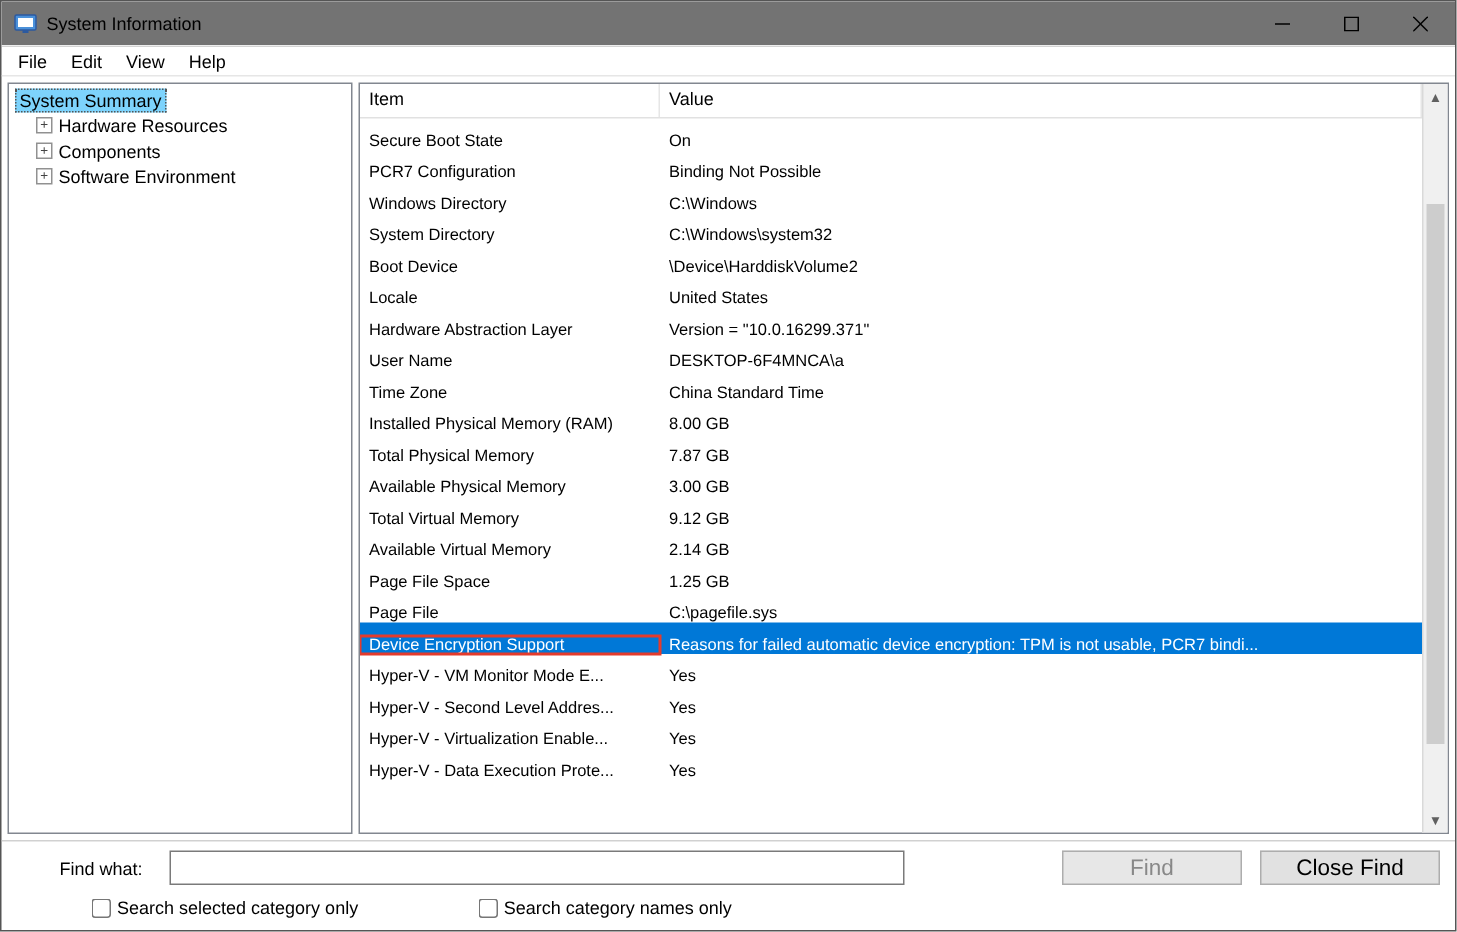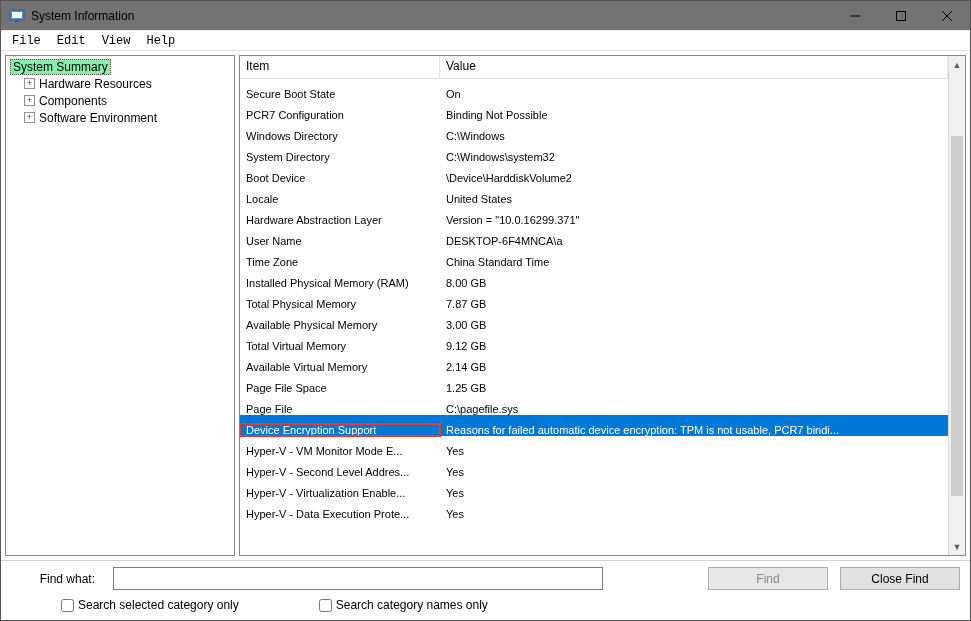--- a/index.html
+++ b/index.html
@@ -35,21 +35,21 @@
 
 .menubar {
   height: 20px;
   display: flex;
   align-items: center;
   padding: 0 4px;
   gap: 2px;
   font-size: 12px;
   border-bottom: 1px solid #e6e6e6;
 }
-.menubar .menu-item { padding: 18px 7px; font-family: Liberation Mono, monospace; }
+.menubar .menu-item { padding: 18px 7px; }
 
 .content {
   display: flex;
   height: calc(100% - 30px - 20px - 60px);
   padding: 4px;
   gap: 4px;
 }
 
 .tree-panel {
   width: 230px;
@@ -59,21 +59,21 @@
   padding: 2px 0;
 }
 .tree-node {
   display: flex; align-items: center;
   height: 17px;
   padding: 0 2px 0 4px;
   white-space: nowrap;
 }
 .tree-node.child { padding-left: 18px; }
 .tree-node.selected span.label-text {
-  background: #86efac;
+  background: #7dd3fc;
   border: 1px dotted #555;
   padding: 0 2px;
 }
 .plusbox {
   width: 11px; height: 11px;
   border: 1px solid #919191;
   display: inline-flex;
   align-items: center; justify-content: center;
   font-size: 9px; line-height: 1;
   margin-right: 4px;
@@ -169,21 +169,21 @@
   border: 1px solid #7a7a7a;
   font-family: inherit; font-size: 12px;
   padding: 0 4px;
 }
 .btn {
   height: 23px;
   width: 120px;
   border: 1px solid #adadad;
   background: #e1e1e1;
   font-family: inherit;
-  font-size: 12px;
+  font-size: 15px;
 }
 .btn:disabled { color: #888; background: #e7e7e7; }
 .check-row {
   display: flex;
   gap: 80px;
   padding-left: 50px;
 }
 .check-row label {
   display: flex; align-items: center; gap: 4px;
   font-size: 12px;

